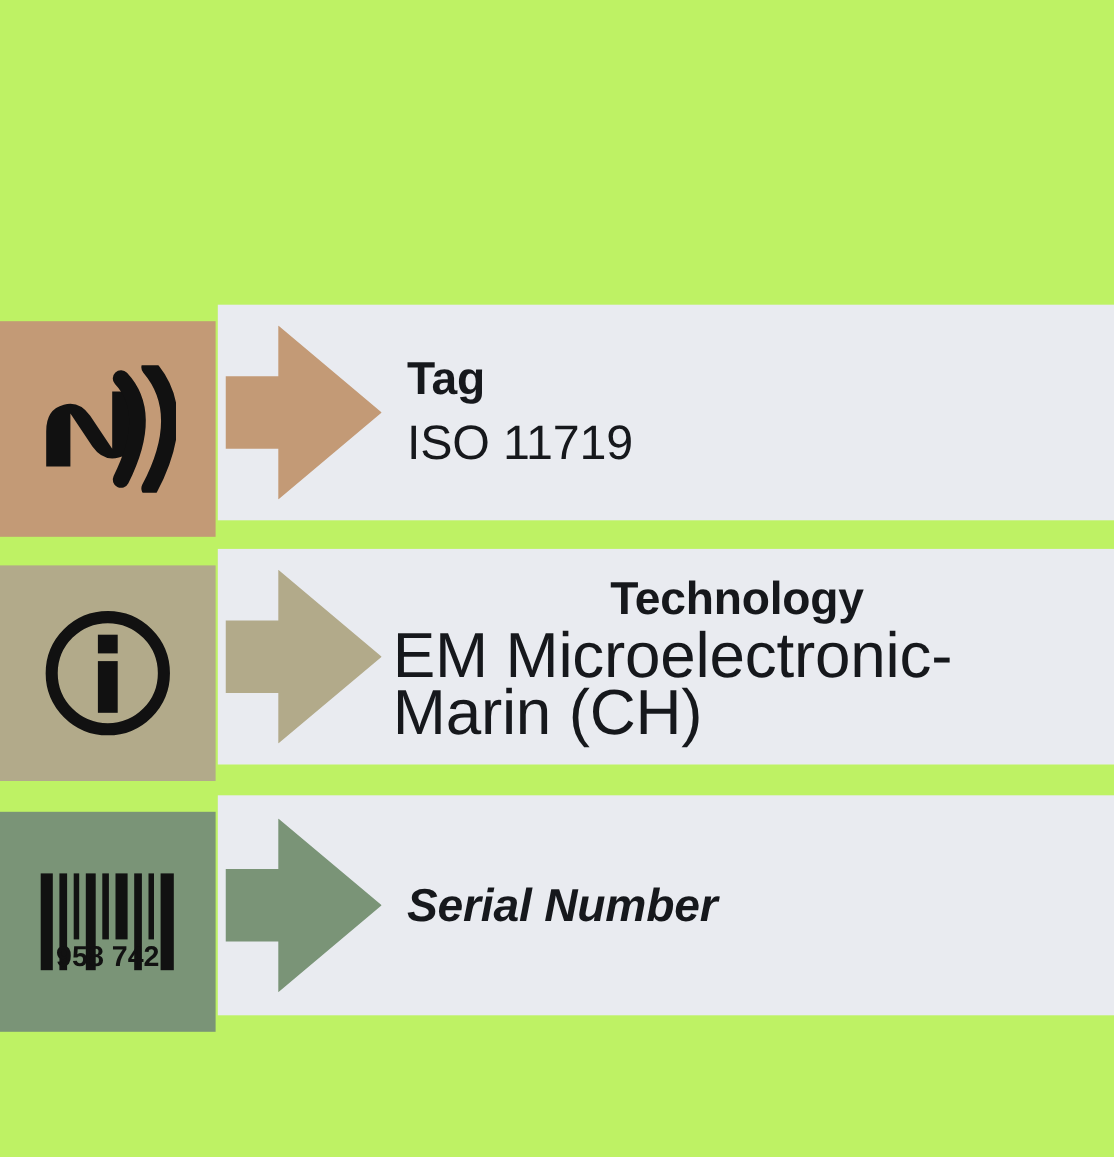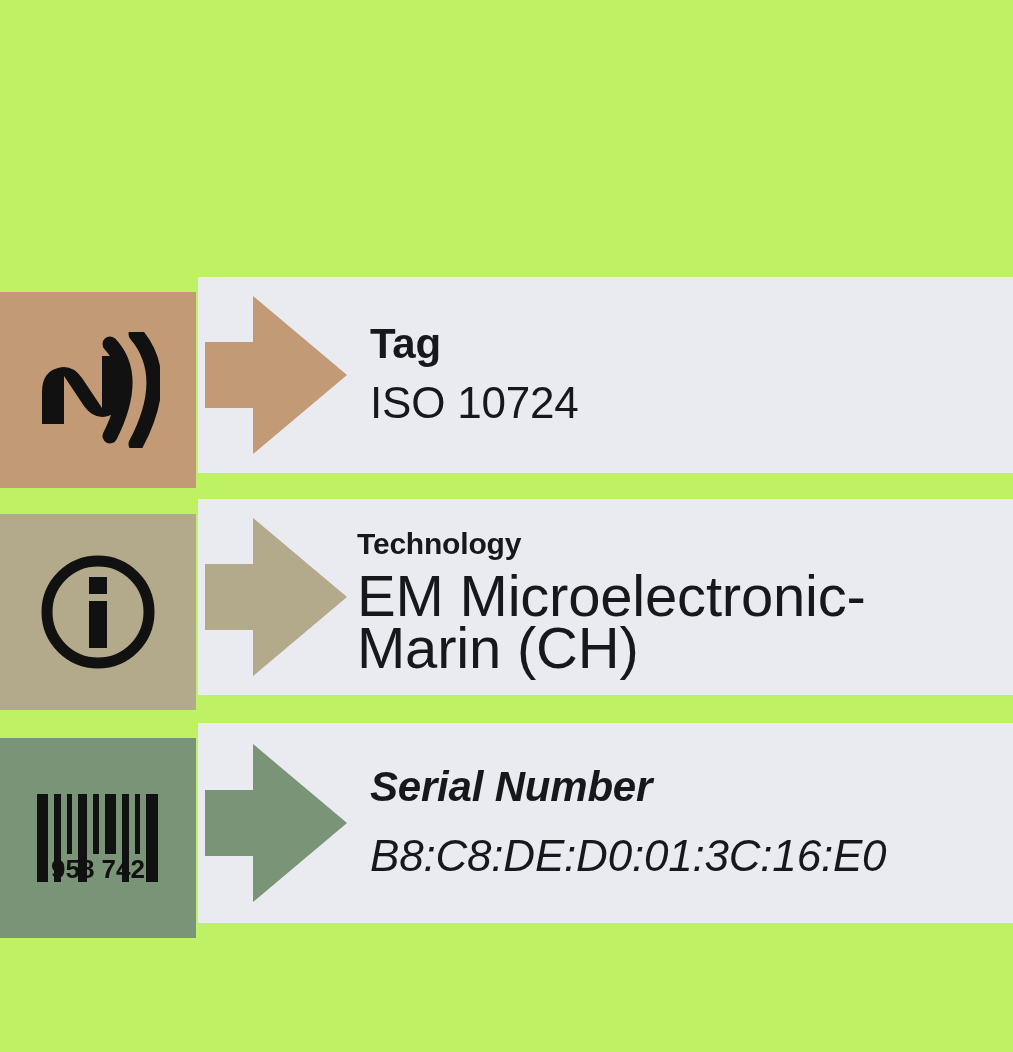--- a/index.html
+++ b/index.html
@@ -82,21 +82,21 @@
 
   
   #row-tag { top: 277px; height: 196px; }
   #row-tag .text-col { left: 370px; }
   #row-tag .title { font-size: 42px; line-height: 50px; }
   #row-tag .value { font-size: 44px; line-height: 56px; margin-top: 6px; }
 
   
   #row-tech { top: 499px; height: 196px; }
   #row-tech .text-col { left: 357px; }
-  #row-tech .title { font-size: 30px; line-height: 48px; }
+  #row-tech .title { font-size: 42px; line-height: 48px; text-align: center; }
   #row-tech .value { font-size: 58px; line-height: 52px; margin-top: 2px; }
 
   
   #row-serial { top: 723px; height: 200px; }
   #row-serial .text-col { left: 370px; font-style: italic; }
   #row-serial .title { font-size: 42px; line-height: 50px; }
   #row-serial .value { font-size: 44px; line-height: 56px; margin-top: 16px; }
 
   .barcode-svg, .nfc-svg, .info-svg { display: block; }
 </style>
@@ -120,21 +120,21 @@
     </div>
 
     <div class="arrow-wrap">
       <svg width="142" height="158" viewBox="0 0 142 158" aria-hidden="true">
         <path d="M0 46 L48 46 L48 0 L142 79 L48 158 L48 112 L0 112 Z" fill="#C39A76"></path>
       </svg>
     </div>
 
     <div class="text-col">
       <div class="title" style="color: rgb(22, 24, 28);">Tag</div>
-      <div class="value" style="color: rgb(22, 24, 28);">ISO 10724</div>
+      <div class="value" style="color: rgb(22, 24, 28);">ISO 11719</div>
     </div>
   </div>
 
   <div class="row" id="row-tech">
     <div class="row-panel" style="background: rgb(233, 235, 240);"></div>
 
     <div class="tile" id="tile-tech" style="background: rgb(178, 170, 138);">
       <svg class="info-svg" width="122" height="122" viewBox="0 0 122 122" aria-hidden="true">
         <circle cx="61" cy="61" r="51" fill="none" stroke="#111111" stroke-width="11"></circle>
         <rect x="52" y="26" width="18" height="17" fill="#111111"></rect>
@@ -175,17 +175,16 @@
     </div>
 
     <div class="arrow-wrap">
       <svg width="142" height="158" viewBox="0 0 142 158" aria-hidden="true">
         <path d="M0 46 L48 46 L48 0 L142 79 L48 158 L48 112 L0 112 Z" fill="#7A9477"></path>
       </svg>
     </div>
 
     <div class="text-col">
       <div class="title" style="color: rgb(22, 24, 28);">Serial Number</div>
-      <div class="value" style="color: rgb(22, 24, 28);">B8:C8:DE:D0:01:3C:16:E0</div>
     </div>
   </div>
 
 </div>
 
 </body></html>

